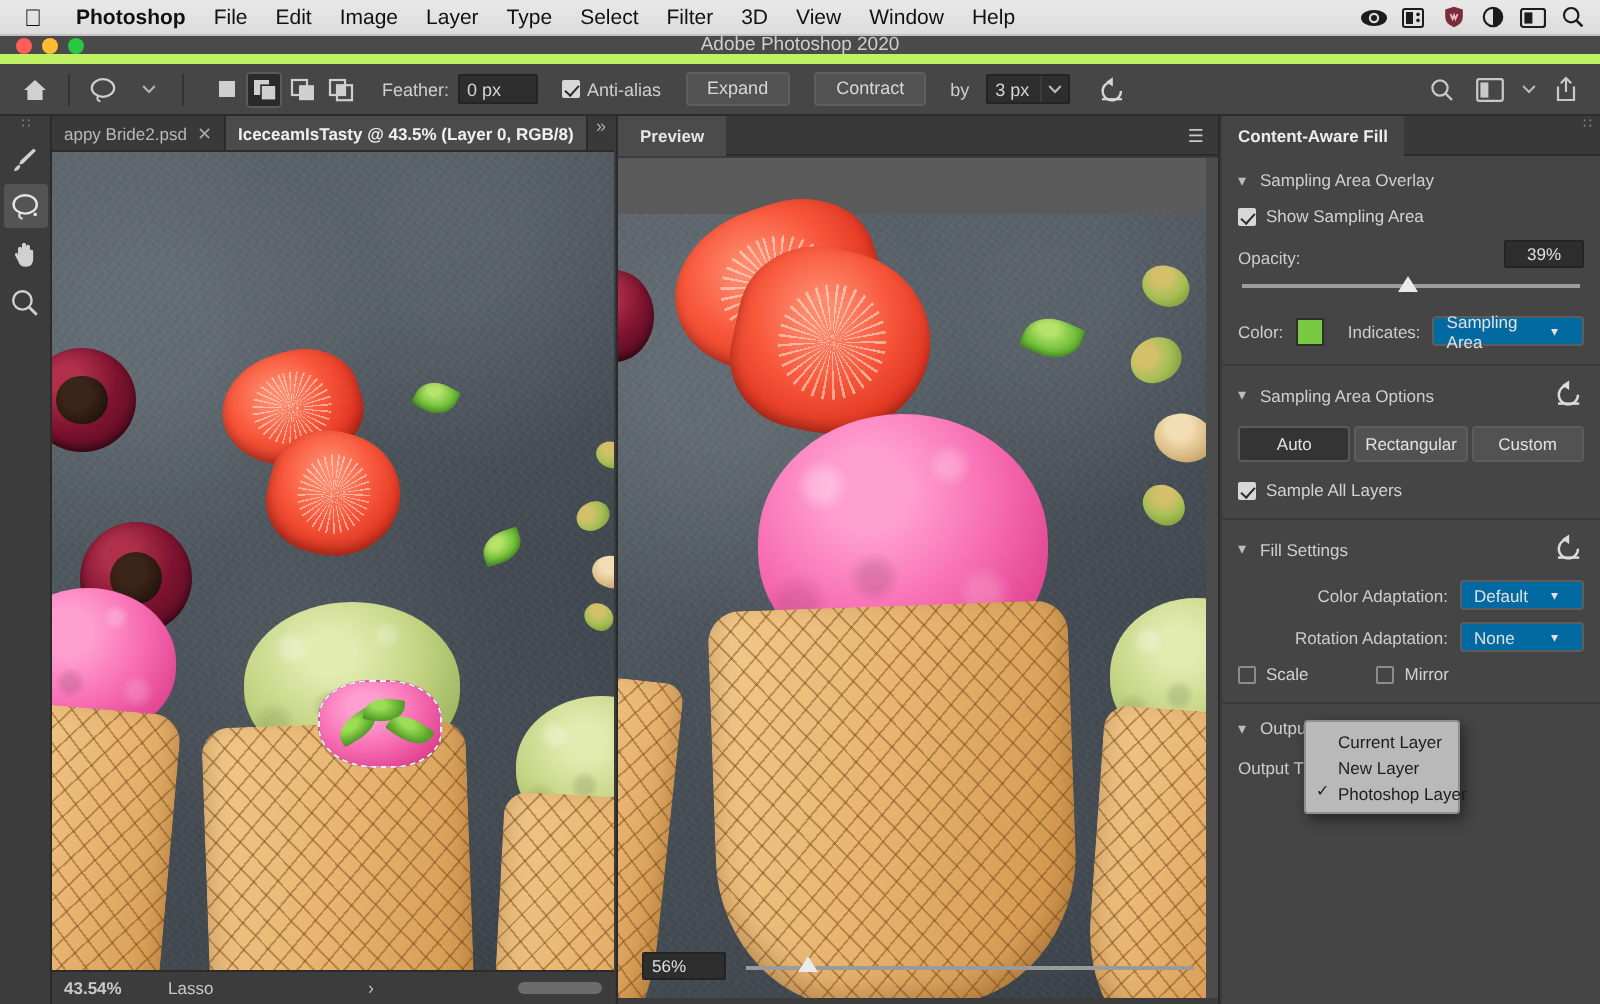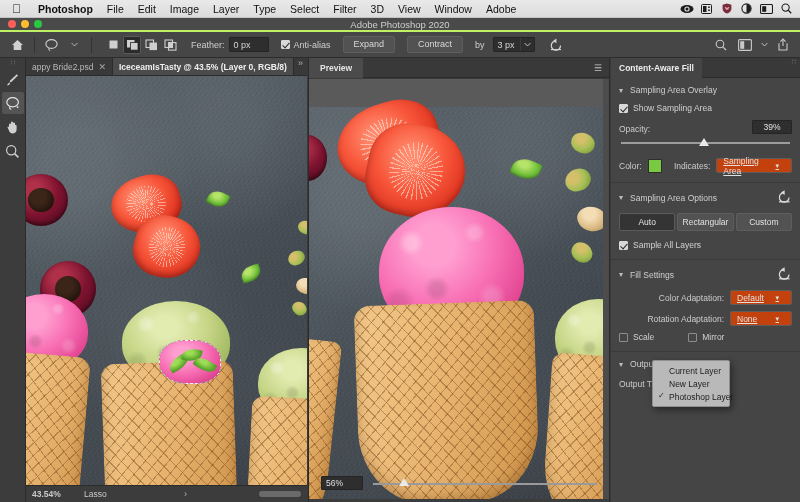--- a/index.html
+++ b/index.html
@@ -28,21 +28,21 @@
     width: 15px; height: 13px; margin-left: 5px;
     display: flex; align-items: center; justify-content: center;
   }
   .macbar .sysicon svg { display: block; }
 
   
   .titlebar {
     position: absolute; top: 18px; left: 0; width: 800px; height: 14px;
     background: #4a4a4a;
     display: flex; align-items: center;
-    border-bottom: 2px solid #bef264;
+    border-bottom: 5px solid #bef264;
   }
   .traffic { display: flex; gap: 5px; padding-left: 8px; }
   .tl { width: 8px; height: 8px; border-radius: 50%; }
   .tl.r { background: #ff5f57; }
   .tl.y { background: #febc2e; }
   .tl.g { background: #28c840; }
   .titlebar .title {
     position: absolute; left: 0; right: 0; text-align: center;
     font-size: 9.5px; color: #cfcfcf;
   }
@@ -223,23 +223,23 @@
     color: #e0e0e0; font-size: 8.5px; padding: 1px 6px; min-width: 40px; text-align: center;
     border-radius: 1px;
   }
   .op-slider { position: relative; height: 12px; margin: 5px 2px 2px; }
   .op-slider .track {
     position: absolute; top: 3px; left: 0; right: 0; height: 2px; background: #9d9d9d;
   }
   .color-row { display: flex; align-items: center; gap: 6px; margin-top: 7px; }
   .swatch { width: 16px; height: 14px; border: 1px solid #2e2e2e; }
   .mini-select {
-    background: #c2410c; border: 1px solid #5d5d5d; color: #e0e0e0;
+    background: #0369a1; border: 1px solid #5d5d5d; color: #e0e0e0;
     font-size: 8.5px; height: 15px; display: inline-flex; align-items: center;
-    padding: 0 12px 0 6px; gap: 5px; border-radius: 2px; text-decoration: underline;
+    padding: 0 12px 0 6px; gap: 5px; border-radius: 2px;
   }
   .mini-select .caret { font-size: 7px; }
   .seg { display: flex; gap: 2px; }
   .seg .segbtn {
     flex: 1; text-align: center; font-size: 8.5px; color: #e2e2e2;
     background: #525252; border: 1px solid #5d5d5d; border-radius: 2px;
     padding: 3px 0;
   }
   .seg .segbtn.active { background: #343434; border-color: #5b5b5b; }
   .fs-row { display: flex; align-items: center; margin-bottom: 6px; }
@@ -369,21 +369,21 @@
     <span class="mitem">File</span>
     <span class="mitem">Edit</span>
     <span class="mitem">Image</span>
     <span class="mitem">Layer</span>
     <span class="mitem">Type</span>
     <span class="mitem">Select</span>
     <span class="mitem">Filter</span>
     <span class="mitem">3D</span>
     <span class="mitem">View</span>
     <span class="mitem">Window</span>
-    <span class="mitem">Adobe</span>
+    <span class="mitem">Help</span>
     <span class="spacer"></span>
     <span class="sysicon">
       <svg width="14" height="10" viewBox="0 0 14 10">
           <ellipse cx="7" cy="5" rx="6.5" ry="4" fill="#1c1c1c"></ellipse>
           <circle cx="7" cy="5" r="2.6" fill="#dcdcdc"></circle>
           <circle cx="7" cy="5" r="1.5" fill="#1c1c1c"></circle>
         </svg>
     </span>
     <span class="sysicon">
       <svg width="11" height="10" viewBox="0 0 11 10">

